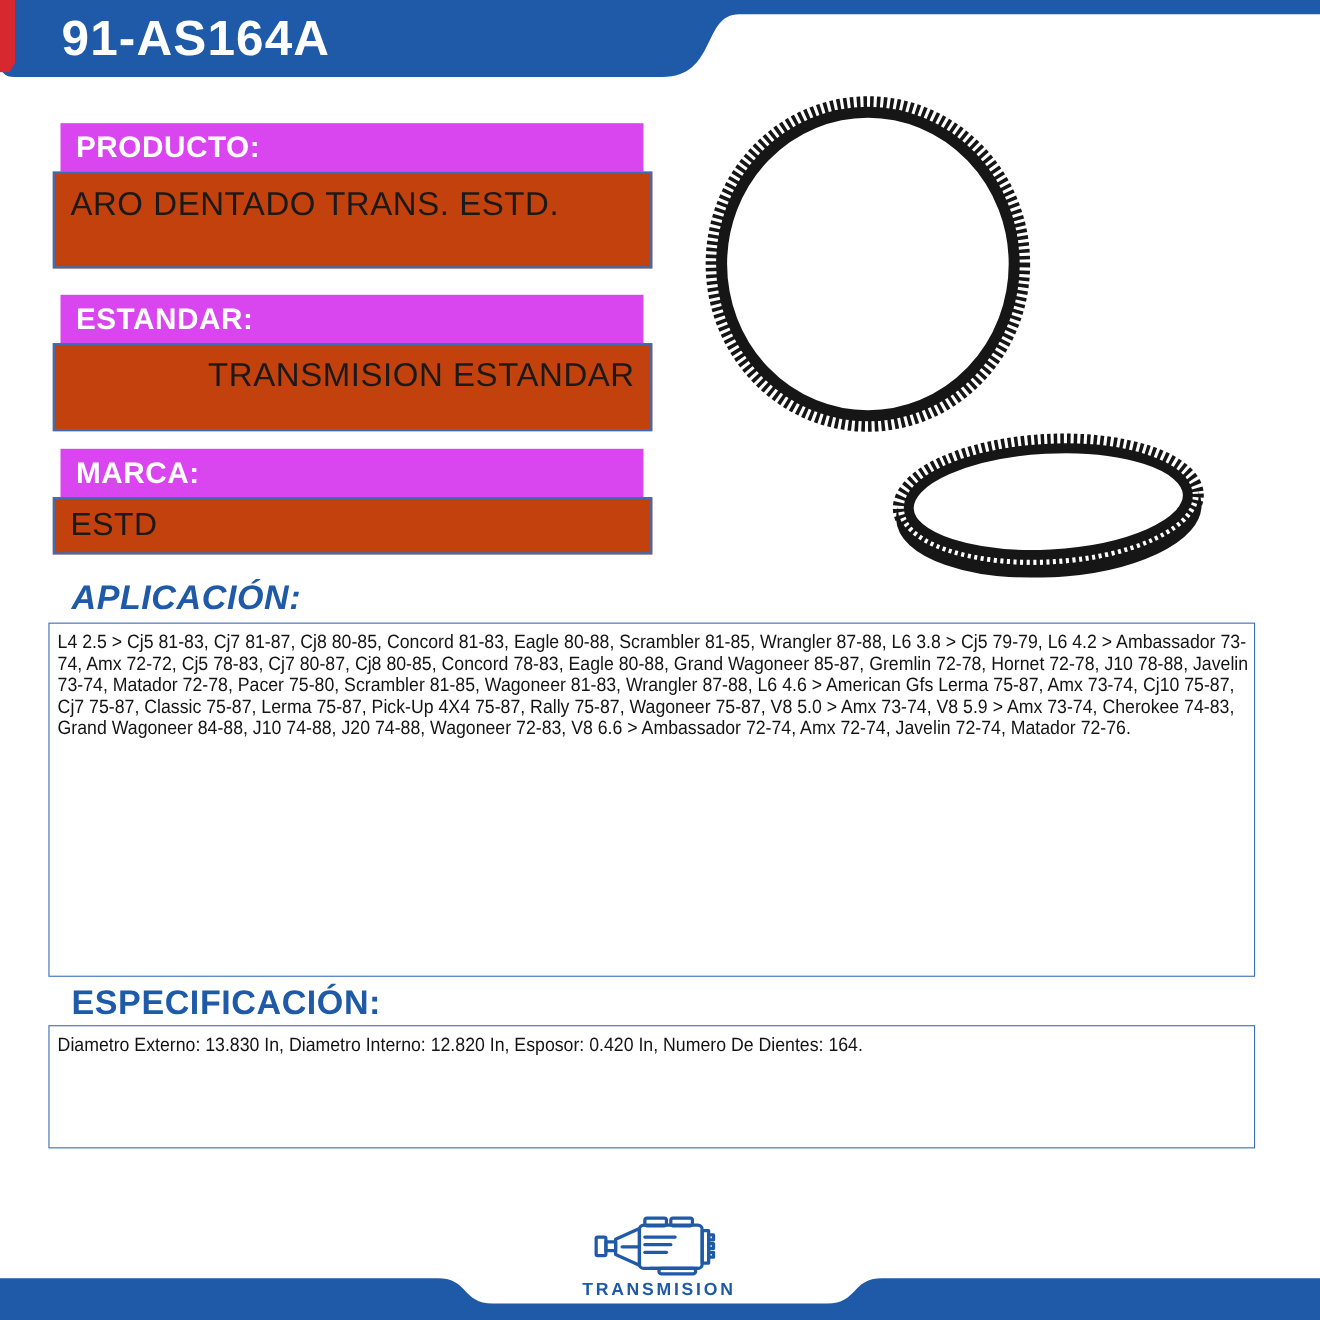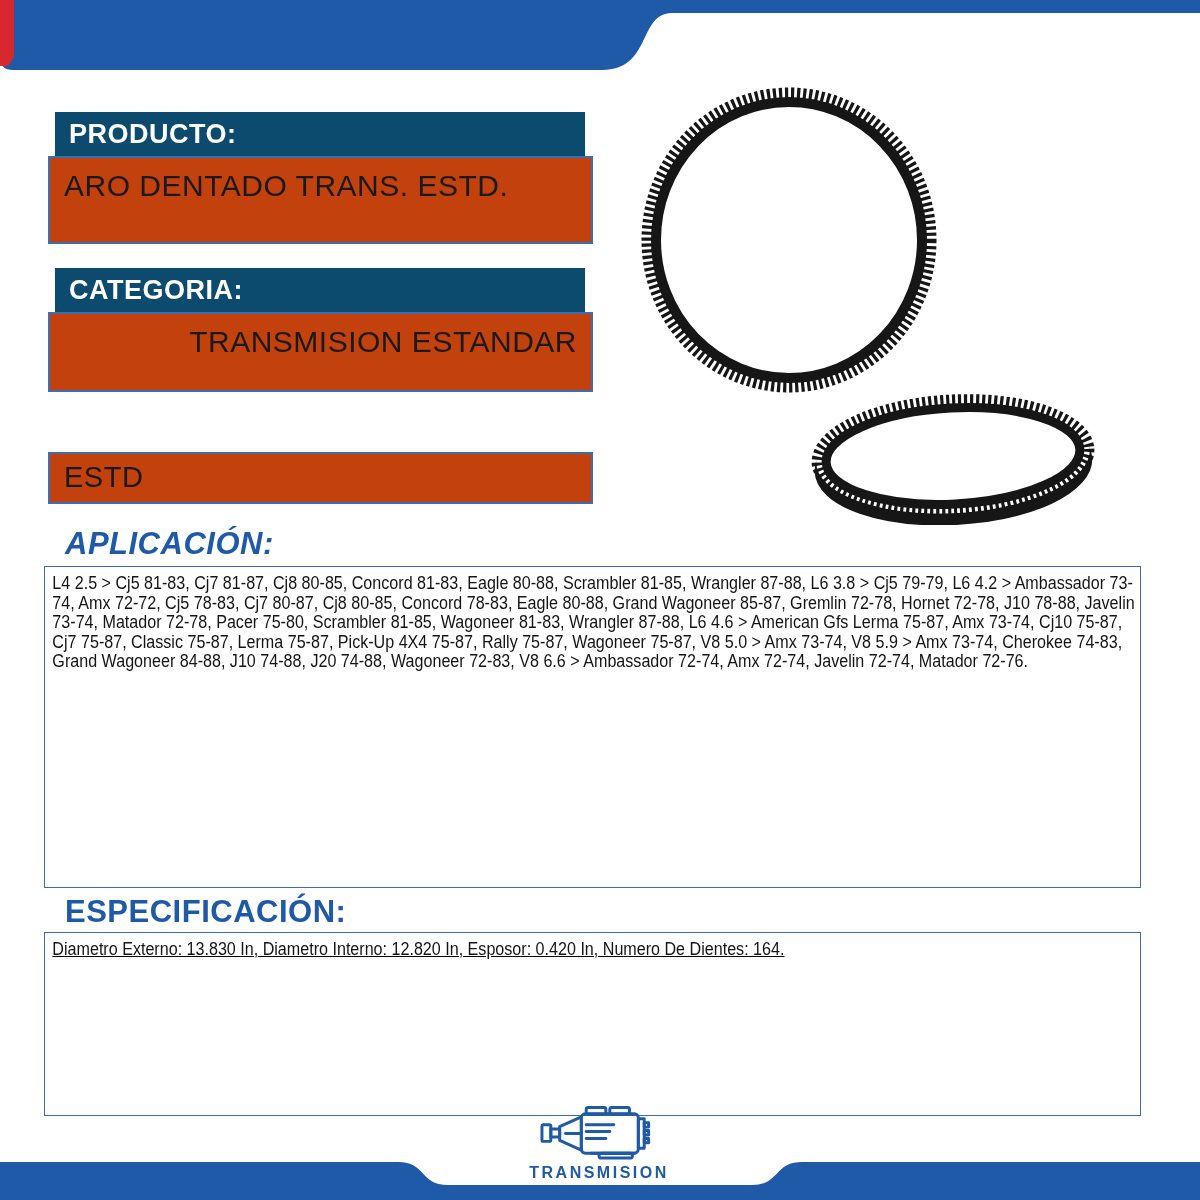--- a/index.html
+++ b/index.html
@@ -7,21 +7,21 @@
         font-family:"Liberation Sans",sans-serif;}
 
   
   .header-svg{position:absolute;top:0;left:0;}
   .red-accent{position:absolute;top:0;left:0;width:14px;height:66px;background:#d8282f;
               clip-path:polygon(0 0,100% 0,100% 86%,60% 100%,0 100%);z-index:3;}
   .part-number{position:absolute;top:9px;left:56px;color:#ffffff;font-size:45px;
                font-weight:800;letter-spacing:1px;z-index:4;}
 
   
-  .label-bar{position:absolute;left:55px;width:530px;height:44px;background:#0c4a6e;
+  .label-bar{position:absolute;left:55px;width:530px;height:44px;background:#d946ef;
              display:flex;align-items:center;padding-left:14px;box-sizing:border-box;}
   .label-bar span{color:#ffffff;font-size:27px;font-weight:800;letter-spacing:.5px;}
   .value-box{position:absolute;left:48px;width:545px;background:#c2410c;
              border:2px solid #3a6db3;box-sizing:border-box;padding:11px 14px 0 14px;}
   .value-box span{font-size:30px;color:#1a1a1a;letter-spacing:.5px;font-weight:400;}
 
   
   .sec-heading{position:absolute;left:65px;color:#1e5aa7;font-size:31px;font-weight:800;
                letter-spacing:.5px;}
   .big-box{position:absolute;left:44px;width:1097px;background:#ffffff;
@@ -40,35 +40,39 @@
 </style>
 </head>
 <body>
 
 <div class="page">
 
   <svg class="header-svg" width="1200" height="72" viewBox="0 0 1200 72">
     <path d="M0 0 H1200 V13 H672 C638 13 652 70 602 70 H13 Q0 70 0 57 Z" fill="#1e5aa7"></path>
   </svg>
   <div class="red-accent"></div>
+  <div class="part-number">91-AS164A</div>
 
   <div class="label-bar" style="top:112px;">
     <span>PRODUCTO:</span>
   </div>
   <div class="value-box" style="top:156px;height:88px;">
     <span>ARO DENTADO TRANS. ESTD.</span>
   </div>
 
   <div class="label-bar" style="top:268px;">
-    <span>CATEGORIA:</span>
+    <span>ESTANDAR:</span>
   </div>
   <div class="value-box" style="top:312px;height:80px;text-align:right;">
     <span>TRANSMISION ESTANDAR</span>
   </div>
 
+  <div class="label-bar" style="top:408px;">
+    <span>MARCA:</span>
+  </div>
   <div class="value-box" style="top:452px;height:52px;padding-top:7px;">
     <span style="font-size:29px;">ESTD</span>
   </div>
 
   <svg class="gear-svg" width="560" height="445" viewBox="0 0 560 445">
 
     <g>
       <ellipse cx="169" cy="160" rx="141" ry="146" fill="none" stroke="#161616" stroke-width="13" stroke-dasharray="3.2 2.8"></ellipse>
       <ellipse cx="169" cy="160" rx="133" ry="138" fill="none" stroke="#161616" stroke-width="10"></ellipse>
     </g>
@@ -80,21 +84,21 @@
       <ellipse cx="333" cy="376" rx="127" ry="48" fill="none" stroke="#161616" stroke-width="9"></ellipse>
     </g>
   </svg>
 
   <div class="sec-heading" style="top:526px;font-style:italic;">APLICACIÓN:</div>
   <div class="big-box" style="top:566px;height:322px;">
     <div class="cond-text">L4 2.5 &gt; Cj5 81-83, Cj7 81-87, Cj8 80-85, Concord 81-83, Eagle 80-88, Scrambler 81-85, Wrangler 87-88, L6 3.8 &gt; Cj5 79-79, L6 4.2 &gt; Ambassador 73-74, Amx 72-72, Cj5 78-83, Cj7 80-87, Cj8 80-85, Concord 78-83, Eagle 80-88, Grand Wagoneer 85-87, Gremlin 72-78, Hornet 72-78, J10 78-88, Javelin 73-74, Matador 72-78, Pacer 75-80, Scrambler 81-85, Wagoneer 81-83, Wrangler 87-88, L6 4.6 &gt; American Gfs Lerma 75-87, Amx 73-74, Cj10 75-87, Cj7 75-87, Classic 75-87, Lerma 75-87, Pick-Up 4X4 75-87, Rally 75-87, Wagoneer 75-87, V8 5.0 &gt; Amx 73-74, V8 5.9 &gt; Amx 73-74, Cherokee 74-83, Grand Wagoneer 84-88, J10 74-88, J20 74-88, Wagoneer 72-83, V8 6.6 &gt; Ambassador 72-74, Amx 72-74, Javelin 72-74, Matador 72-76.</div>
   </div>
 
   <div class="sec-heading" style="top:894px;">ESPECIFICACIÓN:</div>
-  <div class="big-box" style="top:932px;height:184px;text-decoration:underline;">
+  <div class="big-box" style="top:932px;height:112px;">
     <div class="cond-text">Diametro Externo: 13.830 In, Diametro Interno: 12.820 In, Esposor: 0.420 In, Numero De Dientes: 164.</div>
   </div>
 
   <svg class="footer-svg" width="1200" height="45" viewBox="0 0 1200 45">
     <path d="M0 45 V7 H398 C426 7 420 30 448 30 H752 C780 30 774 7 802 7 H1200 V45 Z" fill="#1e5aa7"></path>
   </svg>
 
   <svg class="trans-icon" width="118" height="61" viewBox="0 0 120 62">
     <g fill="none" stroke="#1e5aa7" stroke-width="3" stroke-linejoin="round" stroke-linecap="round">
       <rect x="2" y="22" width="9" height="17" rx="1.5"></rect>

